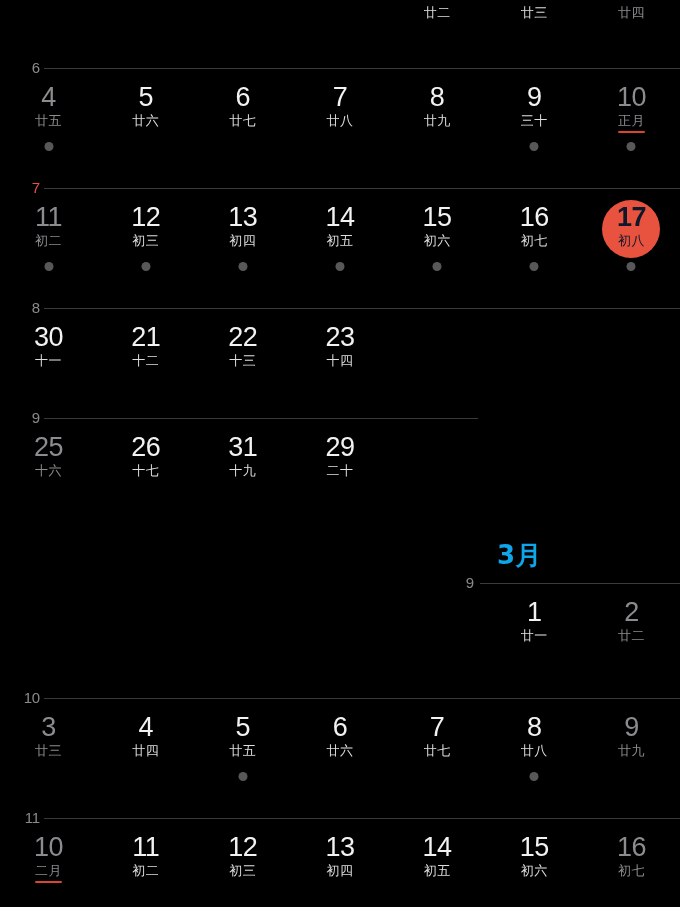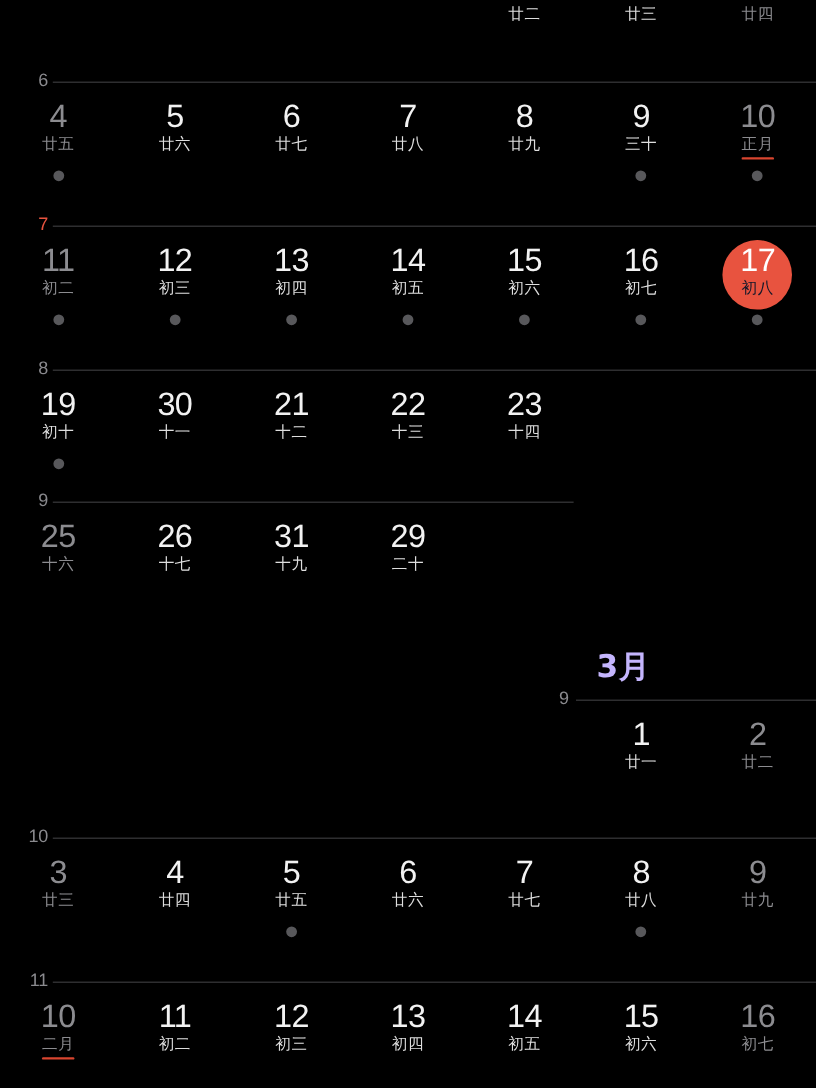--- a/index.html
+++ b/index.html
@@ -83,22 +83,22 @@
     background: #e8533f;
   }
   .day-num {
     font-size: 27px;
     line-height: 29px;
     font-weight: 400;
     color: #f2f2f2;
     letter-spacing: -0.5px;
   }
   .day-inner.selected .day-num {
-    color: #ffffff;
-    font-weight: 400;
+    color: #0f172a;
+    font-weight: 700;
   }
   .dim .day-num {
     color: #8c8c90;
   }
   .lunar {
     font-size: 13px;
     line-height: 17px;
     color: #dedede;
     font-family: "DejaVu Sans", "Liberation Sans", sans-serif;
     letter-spacing: 0.5px;
@@ -129,21 +129,21 @@
     height: 9px;
     border-radius: 50%;
     background: #58585b;
   }
 
   
   .month-header {
     position: absolute;
     font-size: 26px;
     font-weight: 700;
-    color: #c4b5fd;
+    color: #0ea5e9;
     font-family: "DejaVu Sans", "Liberation Sans", sans-serif;
     letter-spacing: 0.5px;
   }
 
   
   .clip-row {
     position: absolute;
     left: 0;
     top: 0;
     width: 680px;
@@ -297,27 +297,20 @@
             <div class="dot"></div>
           </div>
         </div>
       </div>
       <div class="week-block" style="position: absolute; left: 0px; top: 308px;">
         <div class="week-line" style="width: 636px;"></div>
         <div class="week-num">8</div>
         <div class="days-row">
           <div class="day-cell">
             <div class="day-inner">
-              <div class="day-num">19</div>
-              <div class="lunar">初十</div>
-            </div>
-            <div class="dot"></div>
-          </div>
-          <div class="day-cell">
-            <div class="day-inner">
               <div class="day-num">30</div>
               <div class="lunar">十一</div>
             </div>
           </div>
           <div class="day-cell">
             <div class="day-inner">
               <div class="day-num">21</div>
               <div class="lunar">十二</div>
             </div>
           </div>

